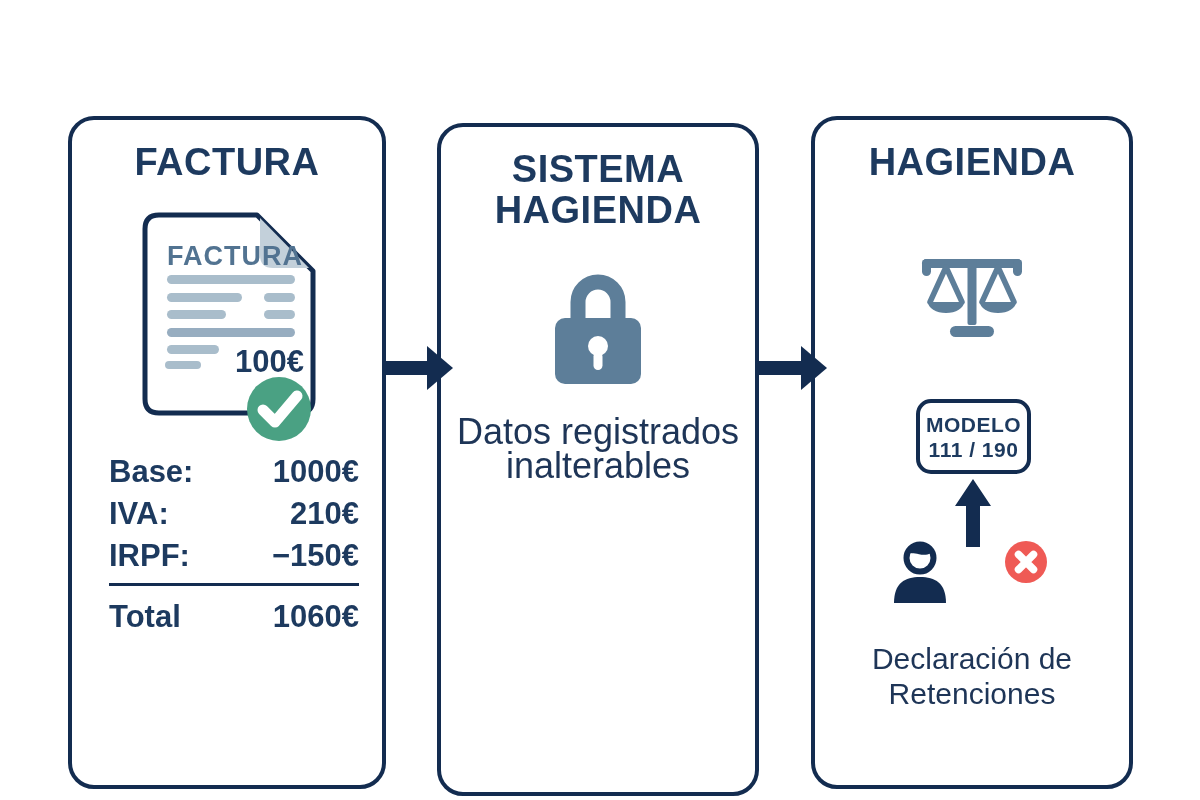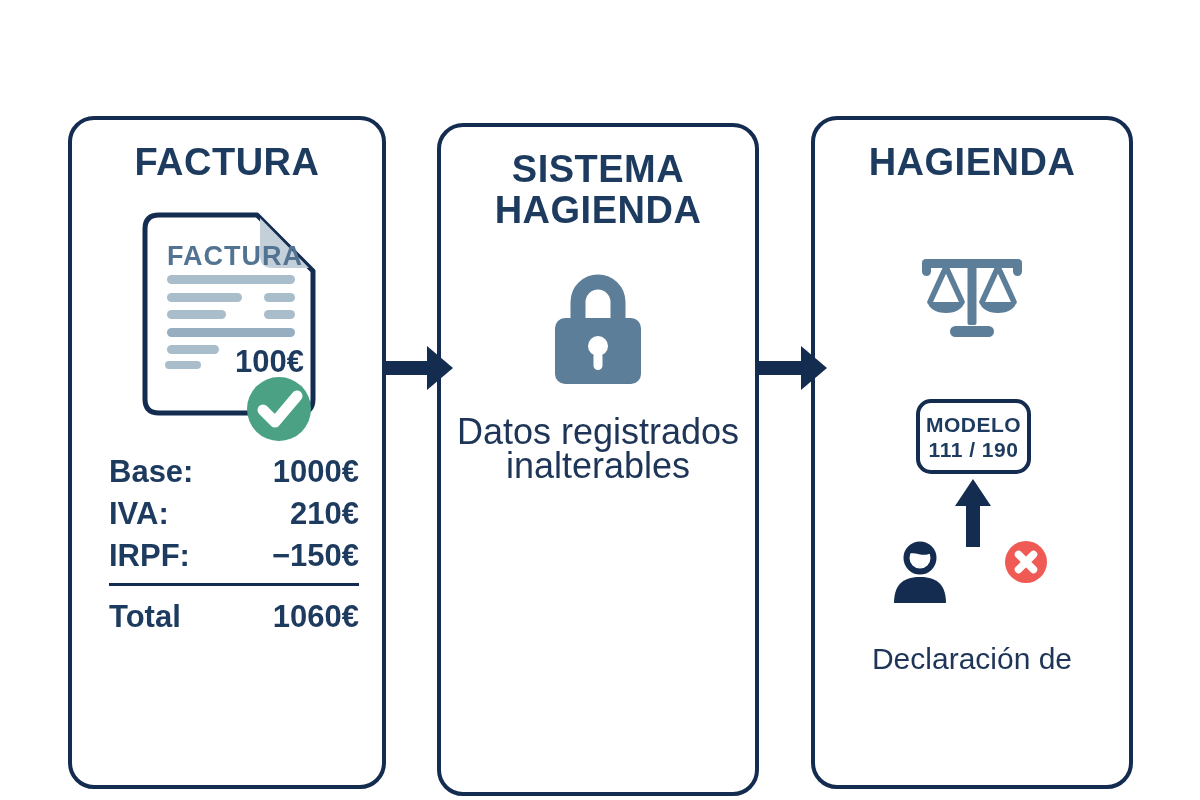--- a/index.html
+++ b/index.html
@@ -164,20 +164,21 @@
       <path d="M5 62 C5 42 16 36 31 36 C46 36 57 42 57 62 Z" fill="#132c50"></path>
     </svg>
 
     <svg class="error-badge" viewBox="0 0 42 42">
       <circle cx="21" cy="21" r="21" fill="#ef5a55"></circle>
       <path d="M13.5 13.5 L28.5 28.5 M28.5 13.5 L13.5 28.5" stroke="#ffffff" stroke-width="7.5" stroke-linecap="round"></path>
     </svg>
 
     <div class="caption-lg">
       <div>Declaración de</div>
+      <div>Retenciones</div>
     </div>
   </section>
 
   <svg class="flow-arrow" id="flow-arrow-1" viewBox="0 0 70 44">
     <rect x="0" y="15" width="45" height="14" fill="#132c50"></rect>
     <polygon points="44,0 70,22 44,44" fill="#132c50"></polygon>
   </svg>
   <svg class="flow-arrow" id="flow-arrow-2" viewBox="0 0 70 44">
     <rect x="0" y="15" width="45" height="14" fill="#132c50"></rect>
     <polygon points="44,0 70,22 44,44" fill="#132c50"></polygon>

